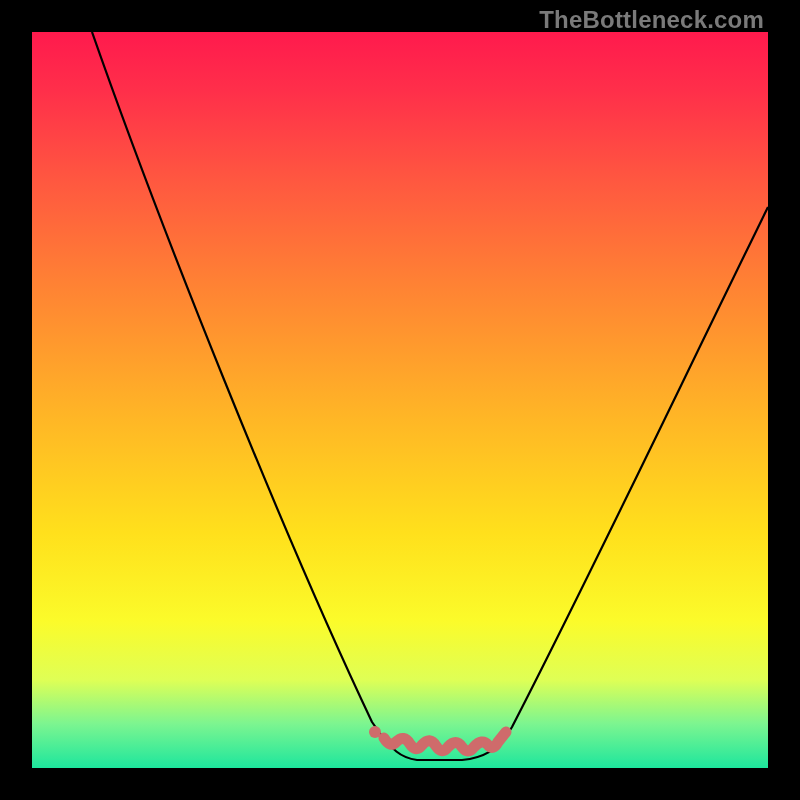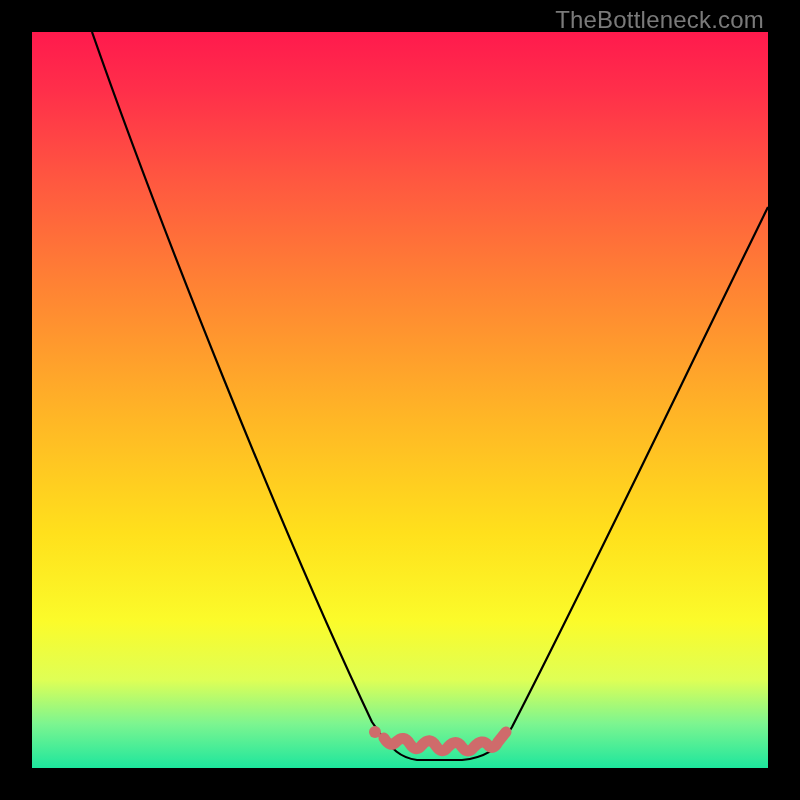--- a/index.html
+++ b/index.html
@@ -25,21 +25,21 @@
       #ffe01c 68%,
       #fbfb2a 80%,
       #dfff55 88%,
       #7cf590 94%,
       #1de69d 100%
     );
   }
   .watermark {
     position: absolute;
     font-family: Arial, Helvetica, sans-serif;
-    font-weight: 400;
+    font-weight: 700;
     font-size: 24px;
     color: #7a7a7a;
     letter-spacing: 0.2px;
   }
   svg.curve {
     position: absolute;
     left: 0; top: 0;
     width: 736px; height: 736px;
   }
 </style>

